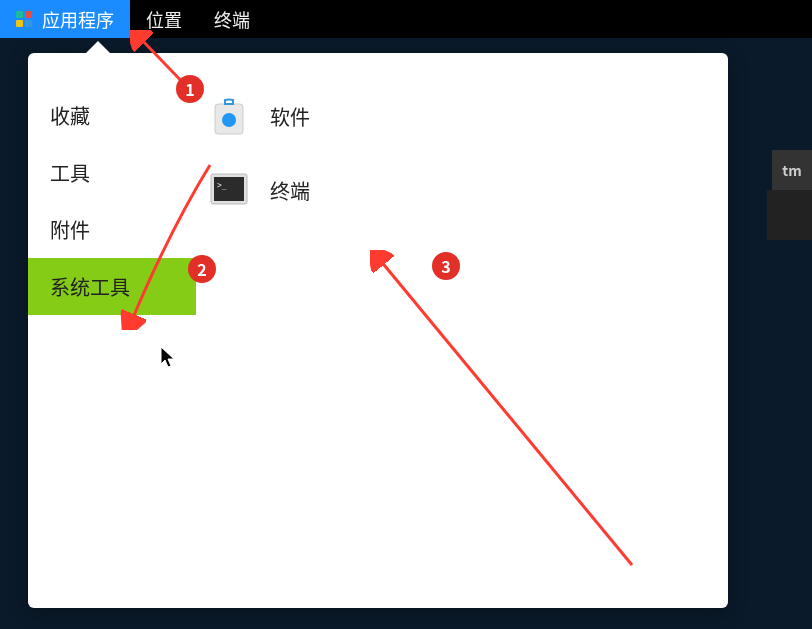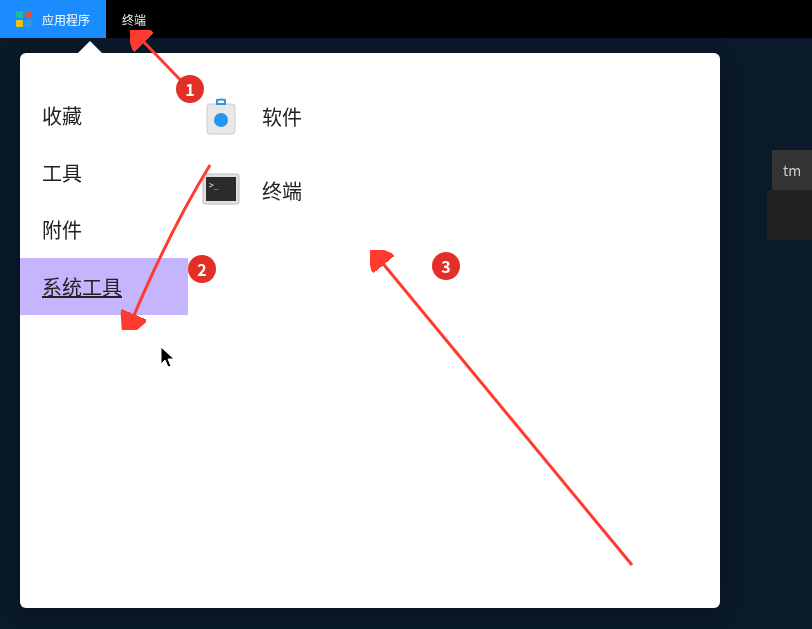--- a/index.html
+++ b/index.html
@@ -10,21 +10,21 @@
       font-family: "Noto Sans CJK SC", "Microsoft YaHei", sans-serif;
       overflow: hidden;
       position: relative;
     }
     .topbar {
       height: 38px;
       background: #000;
       display: flex;
       align-items: center;
       color: #eee;
-      font-size: 12px;
+      font-size: 18px;
       position: relative;
       z-index: 10;
     }
     .topbar-item {
       height: 100%;
       display: flex;
       align-items: center;
       padding: 0 16px;
       cursor: pointer;
     }
@@ -43,21 +43,21 @@
     }
     .grid-icon span { width: 7px; height: 7px; border-radius: 1px; }
     .gi1 { background: #1abc9c; }
     .gi2 { background: #e74c3c; }
     .gi3 { background: #f1c40f; }
     .gi4 { background: #3498db; }
 
     .menu-panel {
       position: absolute;
       top: 53px;
-      left: 20px;
+      left: 28px;
       width: 700px;
       height: 555px;
       background: #fff;
       border-radius: 6px;
       box-shadow: 0 4px 20px rgba(0,0,0,0.3);
       display: flex;
       z-index: 5;
     }
     .menu-panel::before {
       content: "";
@@ -75,22 +75,21 @@
       flex-direction: column;
     }
     .sidebar-item {
       padding: 14px 22px;
       font-size: 20px;
       color: #222;
       cursor: pointer;
       white-space: nowrap;
     }
     .sidebar-item.hover {
-      background: #c4b5fd;
-      text-decoration: underline;
+      background: #84cc16;
     }
     .app-list {
       flex: 1;
       padding-top: 34px;
       display: flex;
       flex-direction: column;
       gap: 16px;
     }
     .app-item {
       display: flex;
@@ -151,20 +150,21 @@
       top: 150px;
       width: 40px;
       height: 40px;
       background: #333;
       color: #ccc;
       font-size: 14px;
       display: flex;
       align-items: center;
       justify-content: center;
       z-index: 1;
+      font-weight: bold;
     }
     .bg-bar {
       position: absolute;
       right: 0;
       top: 190px;
       width: 45px;
       height: 50px;
       background: #222;
       z-index: 1;
     }
@@ -174,20 +174,23 @@
 
 <div class="topbar">
   <div class="topbar-item active">
     <span class="grid-icon">
       <span class="gi1"></span>
         <span class="gi2"></span>
         <span class="gi3"></span>
         <span class="gi4"></span>
     </span>
     <span>应用程序</span>
+  </div>
+  <div class="topbar-item">
+    <span>位置</span>
   </div>
   <div class="topbar-item">
     <span>终端</span>
   </div>
 </div>
 
 <div class="bg-strip">tm</div>
 <div class="bg-bar"></div>
 
 <div class="menu-panel">

